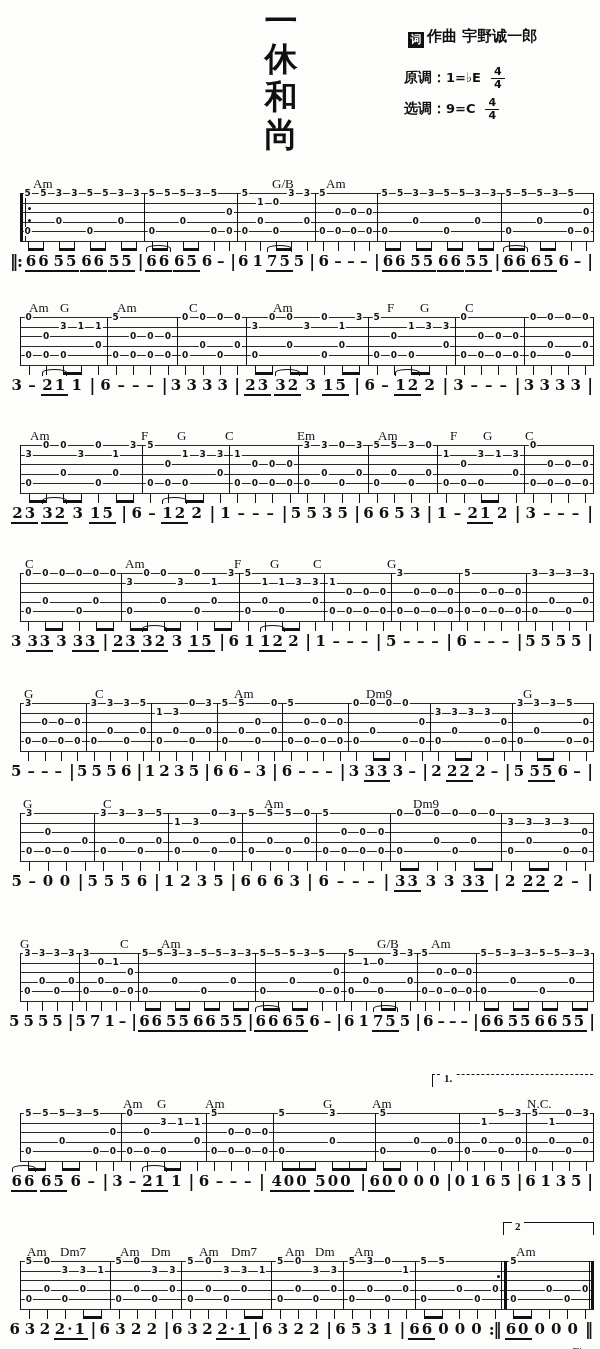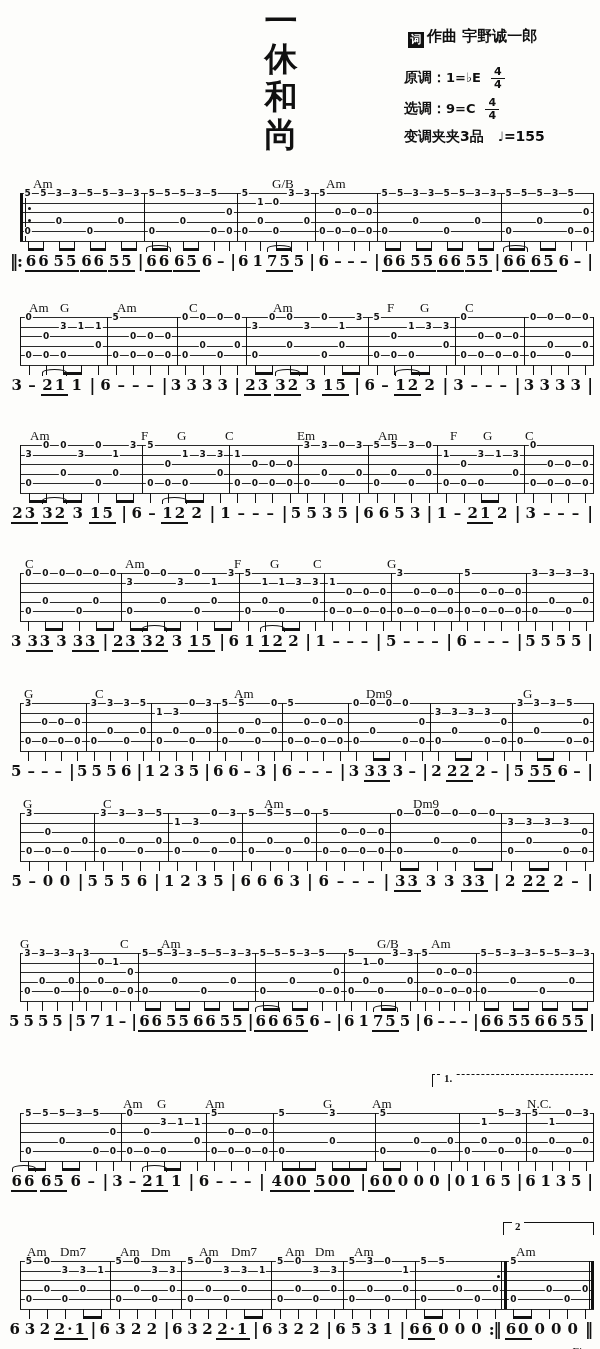--- a/index.html
+++ b/index.html
@@ -75,23 +75,20 @@
     <span class="credit-box">词</span><span>作曲</span>
     <span>宇野诚一郎</span>
   </div>
 
   <div class="keys">
     <div class="key-line">
       <span>原调：</span><span class="key-val">1=♭E</span><span class="frac"><span class="top">4</span><span class="bot">4</span></span>
     </div>
     <div class="key-line">
       <span>选调：</span><span class="key-val">9=C</span><span class="frac"><span class="top">4</span><span class="bot">4</span></span>
-    </div>
-    <div class="key-line">
-      <span>变调夹夹3品</span><span class="tempo"><span class="tempo-icon">♩</span><span>=155</span></span>
     </div>
   </div>
 
   <div class="score">
       <div class="system" style="top: 176px;">
         <div class="chord" style="left: 33px;">Am</div>
         <div class="chord" style="left: 272px;">G/B</div>
         <div class="chord" style="left: 326px;">Am</div>
         <div class="staff">
           <div class="sline" style="top: 0px;"></div>

